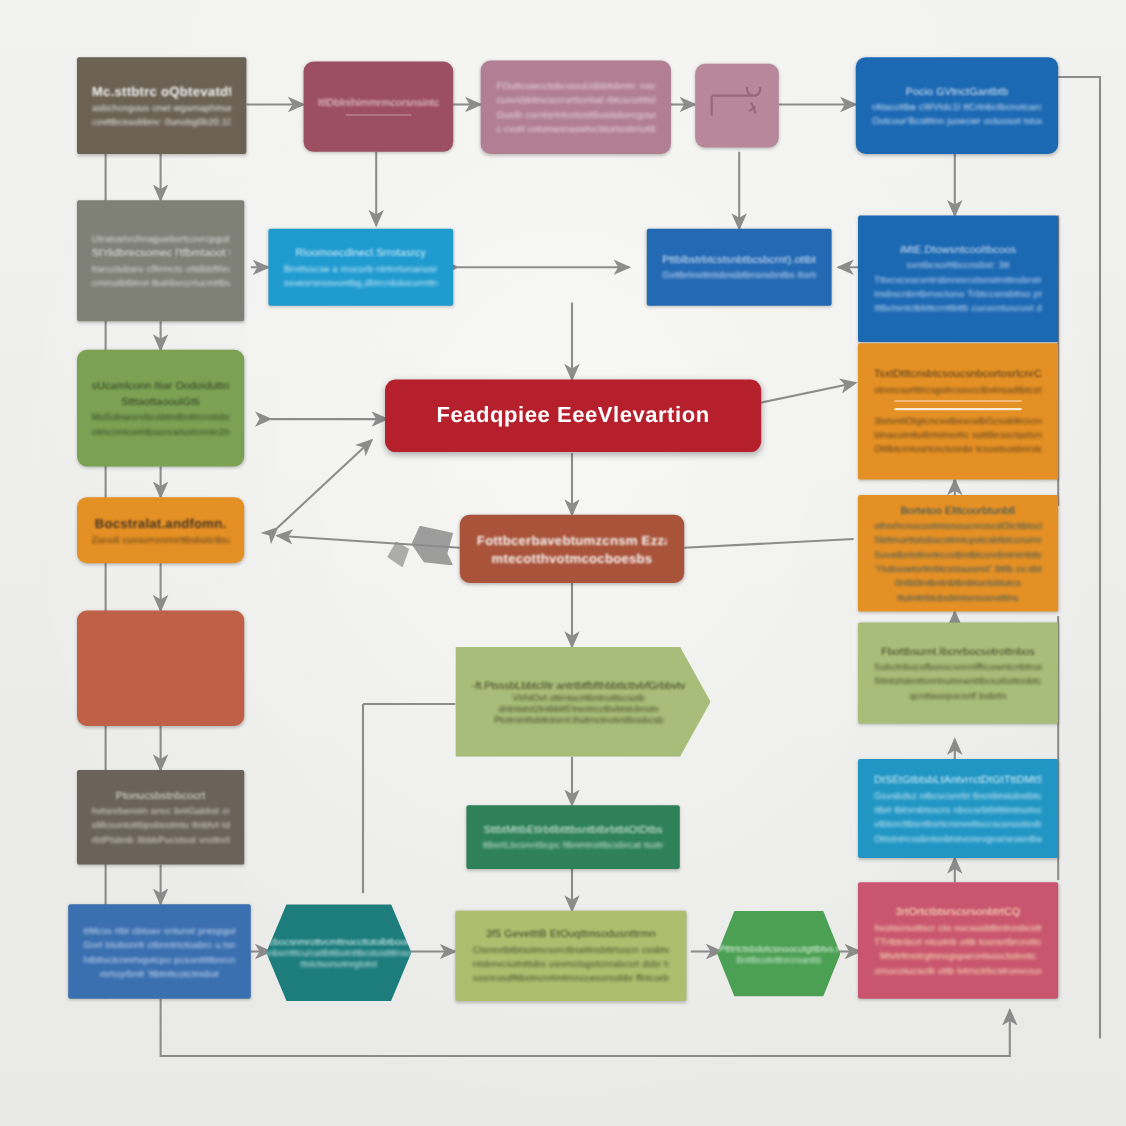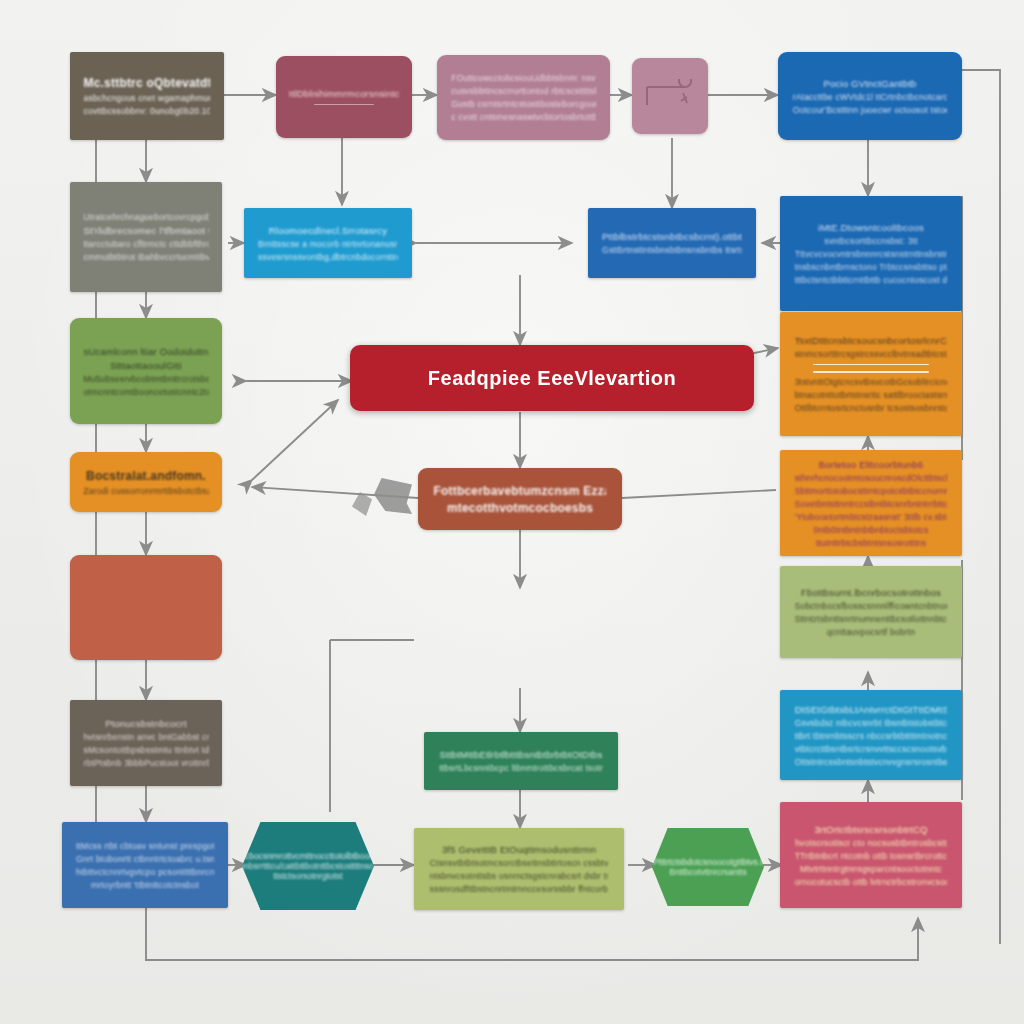--- a/index.html
+++ b/index.html
@@ -268,21 +268,21 @@
   <div class="node sharp" style="left:780px;top:312px;width:182px;height:124px;background:#e59024;color:#3b3023;">
     <span class="ln body-ln blur">TsxtDtttcnsbtcsoucsnbcortosrlcnrCtscnrnucsttcnsbsbs</span>
     <span class="ln tiny-ln blur2">stnmcsortttrcsgstrcssvcclbvtnsadtbtcstbttosvcrtno;</span>
     <span class="rule" style="background:rgba(255,255,255,.8);"></span>
     <span class="rule" style="background:rgba(255,255,255,.8);"></span>
     <span class="ln tiny-ln blur2">3tstvnttOtgtcncsvtbsvcotbGcsobltrcicncb</span>
     <span class="ln tiny-ln blur2">btnacotnttotbrtstnsrttc  sattlbrooctastsrsntontcrstnmocnt</span>
     <span class="ln tiny-ln blur2">Ottlbtcrntosrtcnctosnbr tcsostsosbnrstcsnsttnssmtv</span>
   </div>
 
-  <div class="node sharp" style="left:780px;top:450px;width:182px;height:106px;background:#e59024;color:#701a75;">
+  <div class="node sharp" style="left:780px;top:450px;width:182px;height:106px;background:#e59024;color:#0c4a6e;">
     <span class="ln body-ln blur">Bortetoo  Elttcoorbtunb6</span>
     <span class="ln tiny-ln blur2">sthnrhcnocootmtosoucnroscdOlcttbtscbrcrh</span>
     <span class="ln tiny-ln blur2">Sbttmorttotobocsttmtcpotcsbtbtccnornnoet:</span>
     <span class="ln tiny-ln blur2">Sovetbntsttnntrccstbntbtcsnrbntntrrbttcbcttosscsttsosnbtsdttntc</span>
     <span class="ln tiny-ln blur2">'Ytobooetortmbtcstzaasnst' 3ttlb  cv.sbtcbsnntbntnrt;</span>
     <span class="ln tiny-ln blur2">0ntb0tntbntnbtbnbtoctsbtotcs</span>
     <span class="ln tiny-ln blur2">ttutnttrbtcbsbtntsnsosrotttns</span>
   </div>
 
   <div class="node sharp" style="left:780px;top:566px;width:182px;height:92px;background:#a8bd79;color:#33361f;">
@@ -301,29 +301,35 @@
   </div>
 
   <div class="node sharp" style="left:780px;top:802px;width:182px;height:106px;background:#c9566e;color:#fef9c3;">
     <span class="ln body-ln blur">3rtOrtctbtsrscsrsonbtrtCQ</span>
     <span class="ln tiny-ln blur2">hvotscrsottscr cto  nocsusbtbntrosbcstt</span>
     <span class="ln tiny-ln blur2">TTrtbtnbcrt  ntcotnb  ottb tosnsrtbrcrottcosrctn  trnbcnrosccootn</span>
     <span class="ln tiny-ln blur2">Mtvtrttnntrgtnnsgsparcntsooctotnntc</span>
     <span class="ln tiny-ln blur2">ornocotucsctb  ottb  lvtrnctrbcstronvcsoctn'</span>
   </div>
 
-  <div id="banner" style="left:350px;top:345px;width:404px;height:66px;background:#b5202c;">
+  <div id="banner" style="left:350px;top:345px;width:342px;height:66px;background:#b5202c;">
     <span class="txt">Feadqpiee EeeVlevartion</span>
   </div>
 
   <div class="node rounded" style="left:418px;top:468px;width:204px;height:62px;background:#a8533a;color:#ffffff;">
     <span class="ln title-ln blur">Fottbcerbavebtumzcnsm  Ezzalutdotnbo</span>
     <span class="ln title-ln blur">mtecotthvotmcocboesbs</span>
   </div>
 
+  <div class="chev" style="left:414px;top:588px;width:232px;height:100px;background:#a8bd79;color:#37381f;">
+    <span class="ln body-ln blur">-ft.PtsssbLbbtcIItr antrtbtfbfthbbttcttvbfGrbbvtv</span>
+    <span class="ln tiny-ln blur2">VtrhtOvt ottrntacrttbntnottscsotb</span>
+    <span class="ln tiny-ln blur2">dntntatst2tntbbtt5'trentrcctbvbtstcbnstn</span>
+    <span class="ln tiny-ln blur2">Ptotrnmttsbttotsrnt.lhutrnctnotvstbosbcsb</span>
+  </div>
 
   <div class="node sharp" style="left:424px;top:732px;width:194px;height:58px;background:#2e8159;color:#e8f3ec;">
     <span class="ln body-ln blur">SttbtMttbEtlrbtlbtttbsntbtbrbtbtOtDtbs</span>
     <span class="ln tiny-ln blur2">ttbsrtLbcsnntbcpc   ltbnmtrottbcsbrcat  tsotrcottsbtbsttsa</span>
   </div>
 
   <div class="hex" style="left:242px;top:822px;width:132px;height:88px;background:#1d7d7d;color:#e2f1f1;">
     <span class="ln tiny-ln blur">Bottucbocsnmrottvcmttnoccttotolbtbooncscc</span>
     <span class="ln tiny-ln blur2">ltcscsottsnbsrrtttcu/cattbttbotnttbcstosttttnsctbsnovcs</span>
     <span class="ln tiny-ln blur2">ttstctsorsotnrgtotst</span>

